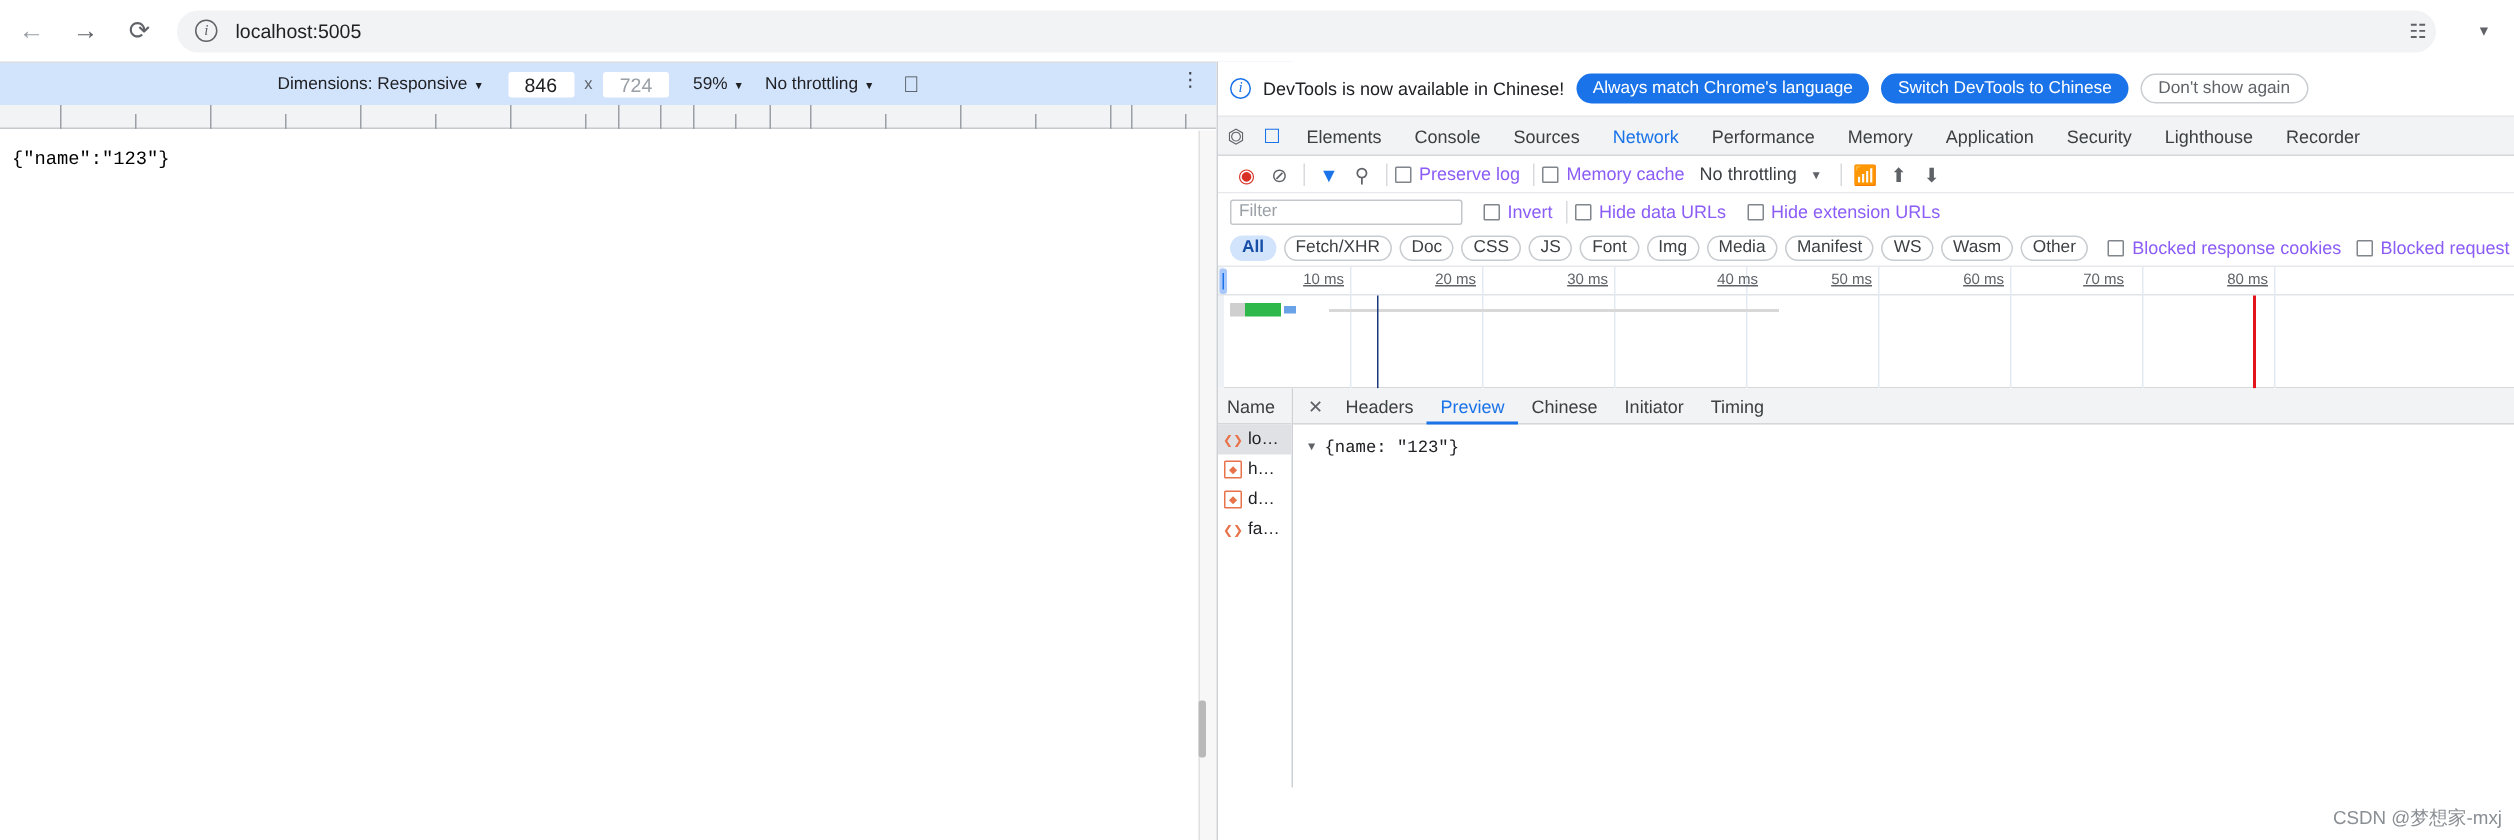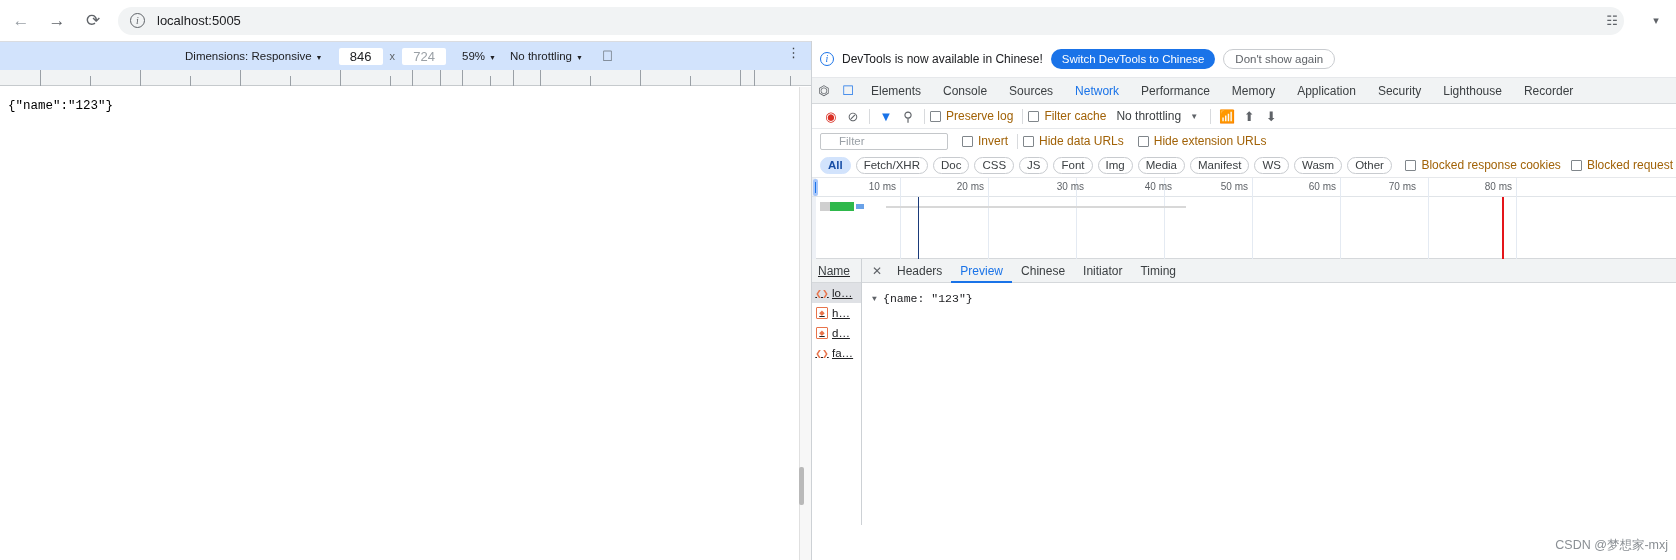--- a/index.html
+++ b/index.html
@@ -181,37 +181,37 @@
   
   .net-toolbar {
     position: absolute; left: 0; top: 63px; width: 865px; height: 25px;
     background: #ffffff; border-bottom: 1px solid #e6e8eb;
     display: flex; align-items: center; padding-left: 8px;
   }
   .ntb { width: 22px; height: 22px; display: flex; align-items: center; justify-content: center; color: #5f6368; font-size: 13px; }
   .ntb.rec { color: #d93025; }
   .ntb.filt { color: #1a73e8; }
   .vsep { width: 1px; height: 15px; background: #d8dadd; margin: 0 5px; }
-  .chk-label { display: flex; align-items: center; font-size: 12px; color: #a16207; white-space: nowrap; margin-right: 4px;}
+  .chk-label { display: flex; align-items: center; font-size: 12px; color: #8b5cf6; white-space: nowrap; margin-right: 4px;}
   .cbx {
     width: 11px; height: 11px; border: 1px solid #80868b; border-radius: 1px;
     background: #fff; margin-right: 5px; flex: none;
   }
   .throttle { font-size: 12px; color: #3c4043; margin: 0 2px 0 6px; white-space: nowrap; }
 
   
   .filter-row {
     position: absolute; left: 0; top: 88px; width: 865px; height: 24px;
     background: #ffffff;
     display: flex; align-items: center; padding-left: 8px;
   }
   .filter-box {
-    width: 128px; height: 17px;
+    width: 155px; height: 17px;
     border: 1px solid #c4c7ca; border-radius: 2px;
-    background: #fff; padding: 0 18px;
+    background: #fff; padding: 0 5px;
     font-size: 11.5px; color: #9aa0a6;
     line-height: 15px;
     font-family: "Liberation Sans", sans-serif;
   }
   
   .chips-row {
     position: absolute; left: 0; top: 112px; width: 865px; height: 25px;
     background: #ffffff; border-bottom: 1px solid #e6e8eb;
     display: flex; align-items: center; padding-left: 8px;
   }
@@ -228,39 +228,39 @@
     position: absolute; left: 0; top: 137px; width: 865px; height: 81px;
     background: #ffffff; border-bottom: 1px solid #d5d8db;
   }
   .ov-left-shade {
     position: absolute; left: 0; top: 0; width: 4px; height: 81px; background: #eef1f6;
   }
   .ov-grid { position: absolute; left: 0; top: 0; width: 865px; height: 81px; }
   .ov-grid .gl { position: absolute; top: 0; width: 1px; height: 81px; background: #e4eaf2; }
   .ov-grid .tlab {
     position: absolute; top: 3px; font-size: 10px; color: #5f6368;
-    transform: translateX(-100%); padding-right: 4px;
+    transform: translateX(-100%); padding-right: 4px; text-decoration: underline;
   }
   .ov-header-line { position: absolute; left: 0; top: 18px; width: 865px; height: 1px; background: #e0e4e8; }
   .ov-handle {
     position: absolute; left: 1px; top: 1px; width: 5px; height: 17px;
     background: #a8c7fa; border-radius: 2px;
   }
   .ov-handle:after{ content:""; position:absolute; left:2px; top:3px; width:1px; height:11px; background:#1a73e8;}
   .ov-bar-grey { position: absolute; top: 24px; height: 9px; background: #cfcfcf; }
   .ov-bar-green { position: absolute; top: 24px; height: 9px; background: #2eb84b; }
   .ov-bar-blue { position: absolute; top: 26px; height: 5px; background: #6aa2e8; }
   .ov-marker-blue { position: absolute; top: 19px; width: 1px; height: 62px; background: #1a3a7a; }
   .ov-marker-red { position: absolute; top: 19px; width: 1.5px; height: 62px; background: #e4151a; }
   .ov-thinline { position: absolute; top: 28px; height: 2px; background: #d8d8d8; }
 
   
   .req-list {
     position: absolute; left: 0; top: 218px; width: 50px; height: 266px;
-    background: #ffffff; border-right: 1px solid #cdd1d5; text-decoration: underline;
+    background: #ffffff; border-right: 1px solid #cdd1d5;
   }
   .rl-head {
     height: 24px; background: #f1f3f4; border-bottom: 1px solid #d5d8db;
     display: flex; align-items: center; padding-left: 6px;
     font-size: 12px; color: #3c4043;
   }
   .rl-row {
     height: 20px; display: flex; align-items: center; padding-left: 4px;
     font-size: 11.5px; color: #202124; white-space: nowrap; overflow: hidden;
   }
@@ -378,20 +378,21 @@
     <div class="scroll-gutter"></div>
     <div class="resize-handle"></div>
   </div>
 
   <div class="devtools">
     <div class="dt-sideblank"></div>
 
     <div class="notice">
       <div class="info-circle">i</div>
       <div class="msg">DevTools is now available in Chinese!</div>
+      <div class="pill primary">Always match Chrome's language</div>
       <div class="pill primary">Switch DevTools to Chinese</div>
       <div class="pill ghost">Don't show again</div>
     </div>
 
     <div class="dt-tabs">
       <div class="tb-icon">⏣</div>
       <div class="tb-icon sel">☐</div>
       <div class="tab">Elements</div>
       <div class="tab">Console</div>
       <div class="tab">Sources</div>
@@ -411,21 +412,21 @@
       <div class="ntb filt">▼</div>
       <div class="ntb">⚲</div>
       <div class="vsep"></div>
       <label class="chk-label">
         <span class="cbx"></span>
         <span>Preserve log</span>
       </label>
       <div class="vsep"></div>
       <label class="chk-label">
         <span class="cbx"></span>
-        <span>Filter cache</span>
+        <span>Memory cache</span>
       </label>
       <div class="throttle">No throttling</div>
       <div class="ntb" style="font-size:8px">▼</div>
       <div class="vsep"></div>
       <div class="ntb">📶</div>
       <div class="ntb">⬆</div>
       <div class="ntb">⬇</div>
     </div>
 
     <div class="filter-row">
@@ -479,21 +480,21 @@
         <div class="gl" style="left:88px"></div>
         <div class="gl" style="left:176px"></div>
         <div class="gl" style="left:264px"></div>
         <div class="gl" style="left:352px"></div>
         <div class="gl" style="left:440px"></div>
         <div class="gl" style="left:528px"></div>
         <div class="gl" style="left:616px"></div>
         <div class="gl" style="left:704px"></div>
         <div class="tlab" style="left:88px">10 ms</div>
         <div class="tlab" style="left:176px">20 ms</div>
-        <div class="tlab" style="left:276px">30 ms</div>
+        <div class="tlab" style="left:264px">30 ms</div>
         <div class="tlab" style="left:364px">40 ms</div>
         <div class="tlab" style="left:440px">50 ms</div>
         <div class="tlab" style="left:528px">60 ms</div>
         <div class="tlab" style="left:608px">70 ms</div>
         <div class="tlab" style="left:704px">80 ms</div>
       </div>
       <div class="ov-handle"></div>
       <div class="ov-bar-grey" style="left:8px;  width:10px"></div>
       <div class="ov-bar-green" style="left:18px; width:24px"></div>
       <div class="ov-bar-blue" style="left:44px; width:8px"></div>

